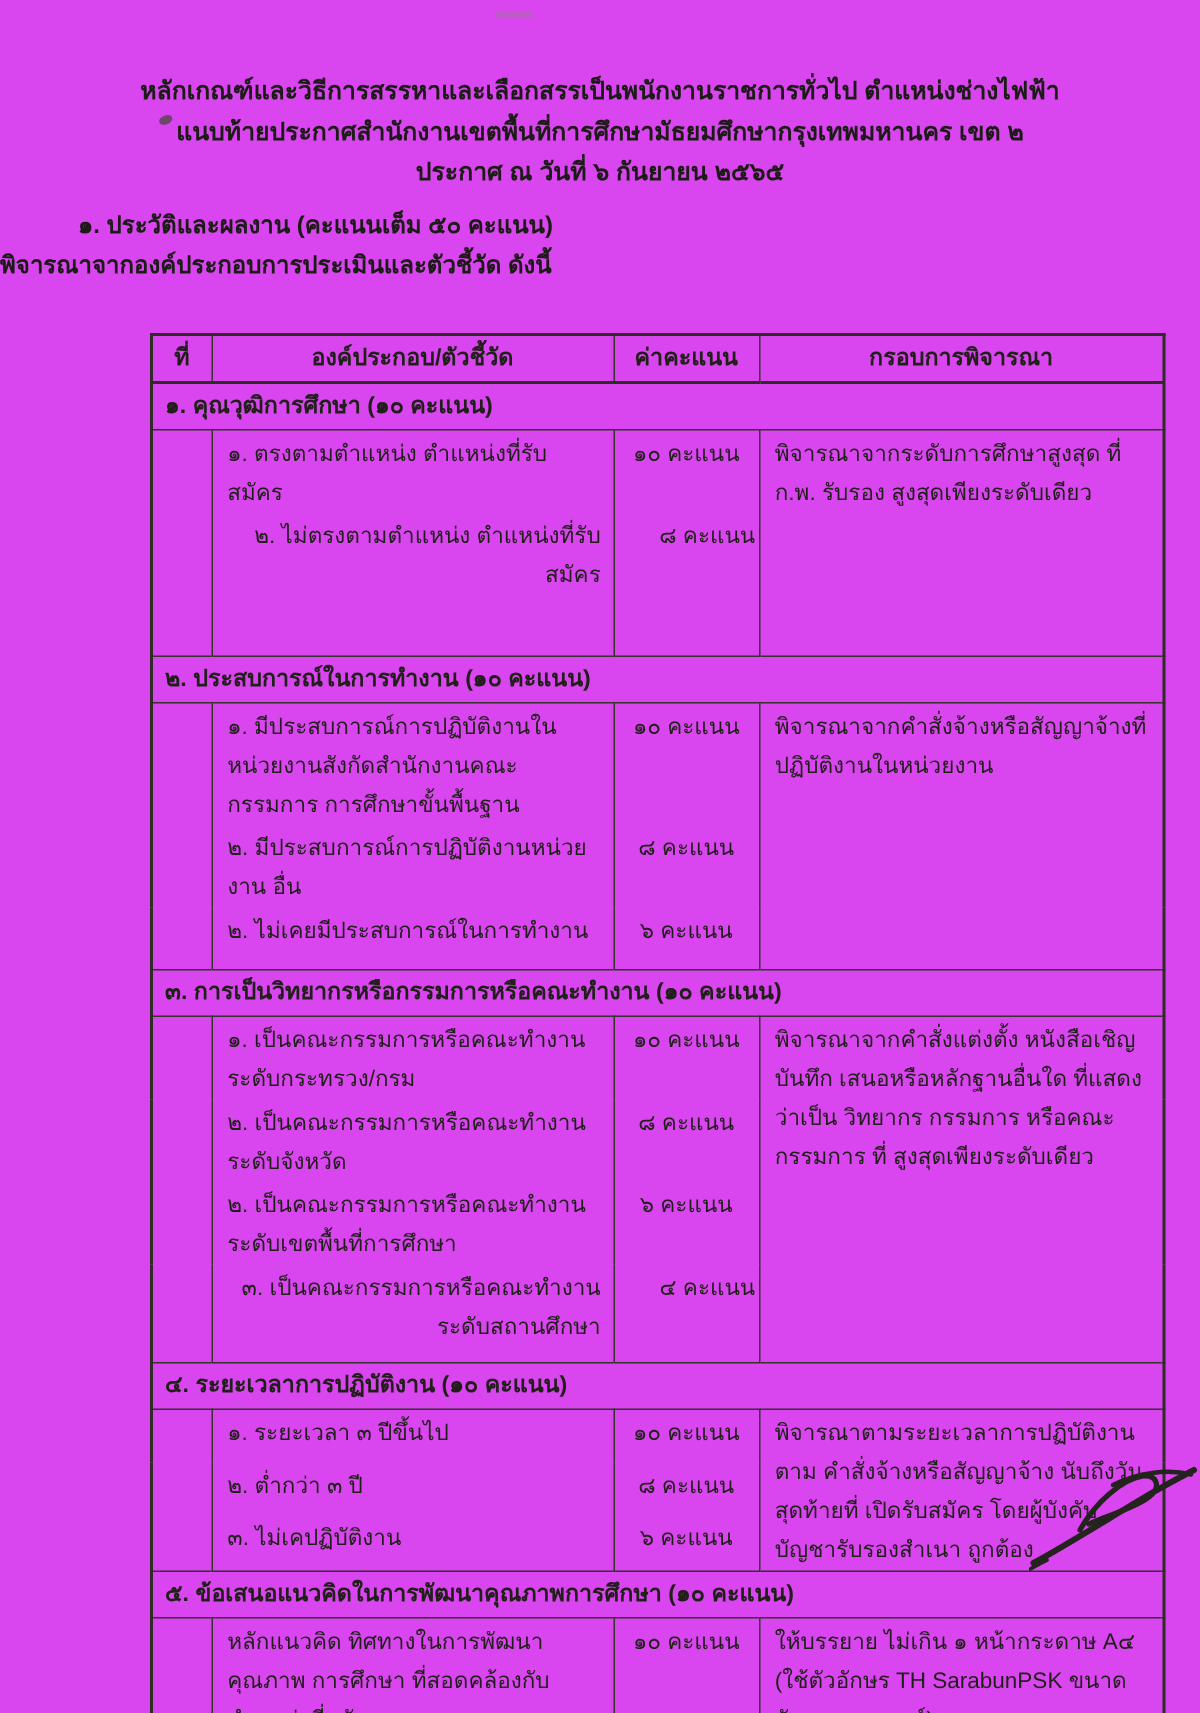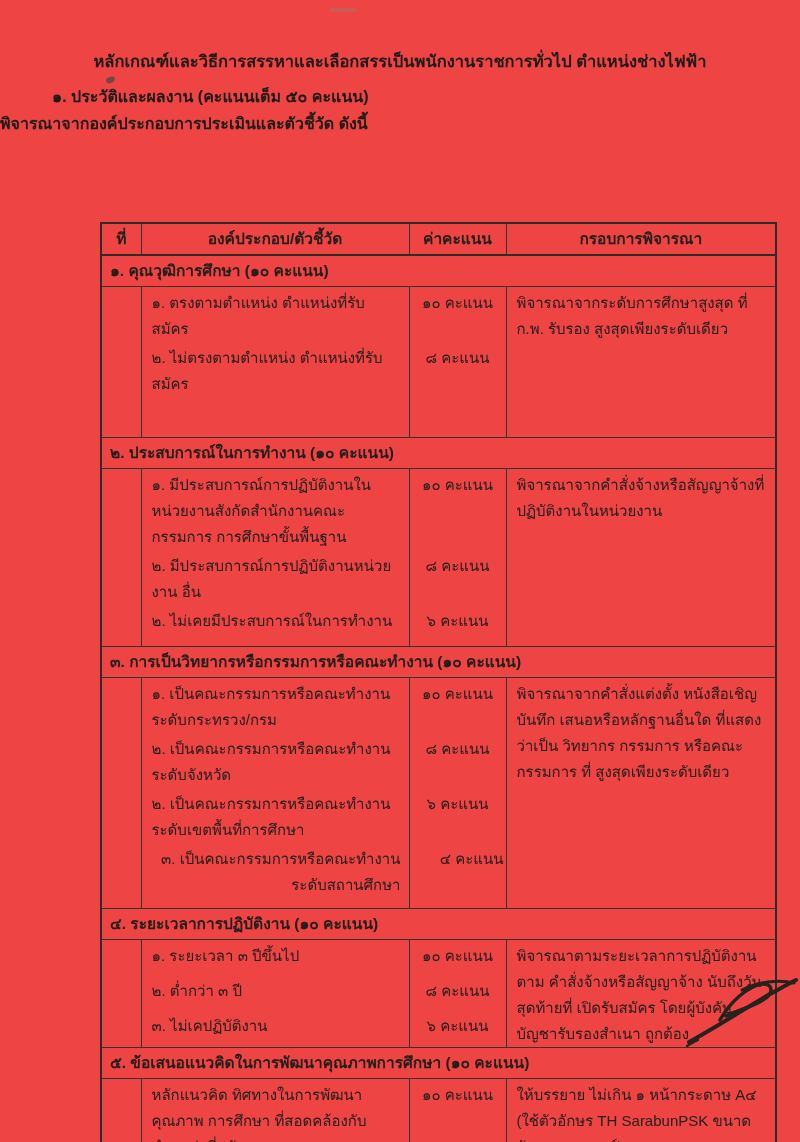--- a/index.html
+++ b/index.html
@@ -6,21 +6,21 @@
   body{
     width:800px;height:1142px;
     background:#f6f6f3;
     font-family:"Liberation Sans","DejaVu Sans",sans-serif;
     color:#1c1b17;
     position:relative;
     overflow:hidden;
   }
   .page{
     position:absolute;inset:0;
-    background:#ef4444;
+    background:#d946ef;
   }
   
   .doc-header{
     padding-top:48px;
     text-align:center;
     font-weight:bold;
     font-size:16.5px;
     line-height:27px;
   }
   .doc-header .hline{white-space:nowrap;}
@@ -77,21 +77,21 @@
   td.score{
     padding:3px 2px 0 2px;
     line-height:26px;
     text-align:center;
     border-right:1.5px solid #35332d;
   }
   td.crit{
     padding:3px 6px 0 10px;
     line-height:26px;
   }
-  tr.s1-last td{padding-bottom:40px;}
+  tr.s1-last td{padding-bottom:40px;text-align:right;}
   tr.s2-last td{padding-bottom:12px;}
   tr.s3-last td{padding-bottom:10px;text-align:right;}
   tr.s4-last td{padding-bottom:2px;}
   tr.s5-last td{padding-bottom:6px;}
   
   .signature{
     position:absolute;
     left:686px; top:970px;
     width:112px; height:82px;
     pointer-events:none;
@@ -118,20 +118,22 @@
 </head>
 <body>
 
 <div class="page">
 
   <div class="smudge"></div>
   <div class="speck"></div>
 
   <div class="doc-header">
     <div class="hline">หลักเกณฑ์และวิธีการสรรหาและเลือกสรรเป็นพนักงานราชการทั่วไป ตำแหน่งช่างไฟฟ้า</div>
+    <div class="hline">แนบท้ายประกาศสำนักงานเขตพื้นที่การศึกษามัธยมศึกษากรุงเทพมหานคร เขต ๒</div>
+    <div class="hline">ประกาศ ณ วันที่ ๖ กันยายน ๒๕๖๕</div>
   </div>
 
   <div class="intro">
     <div class="l1">๑. ประวัติและผลงาน (คะแนนเต็ม ๕๐ คะแนน)</div>
     <div class="l2">พิจารณาจากองค์ประกอบการประเมินและตัวชี้วัด ดังนี้</div>
   </div>
 
   <table class="eval">
     <colgroup>
       <col class="c-no">

